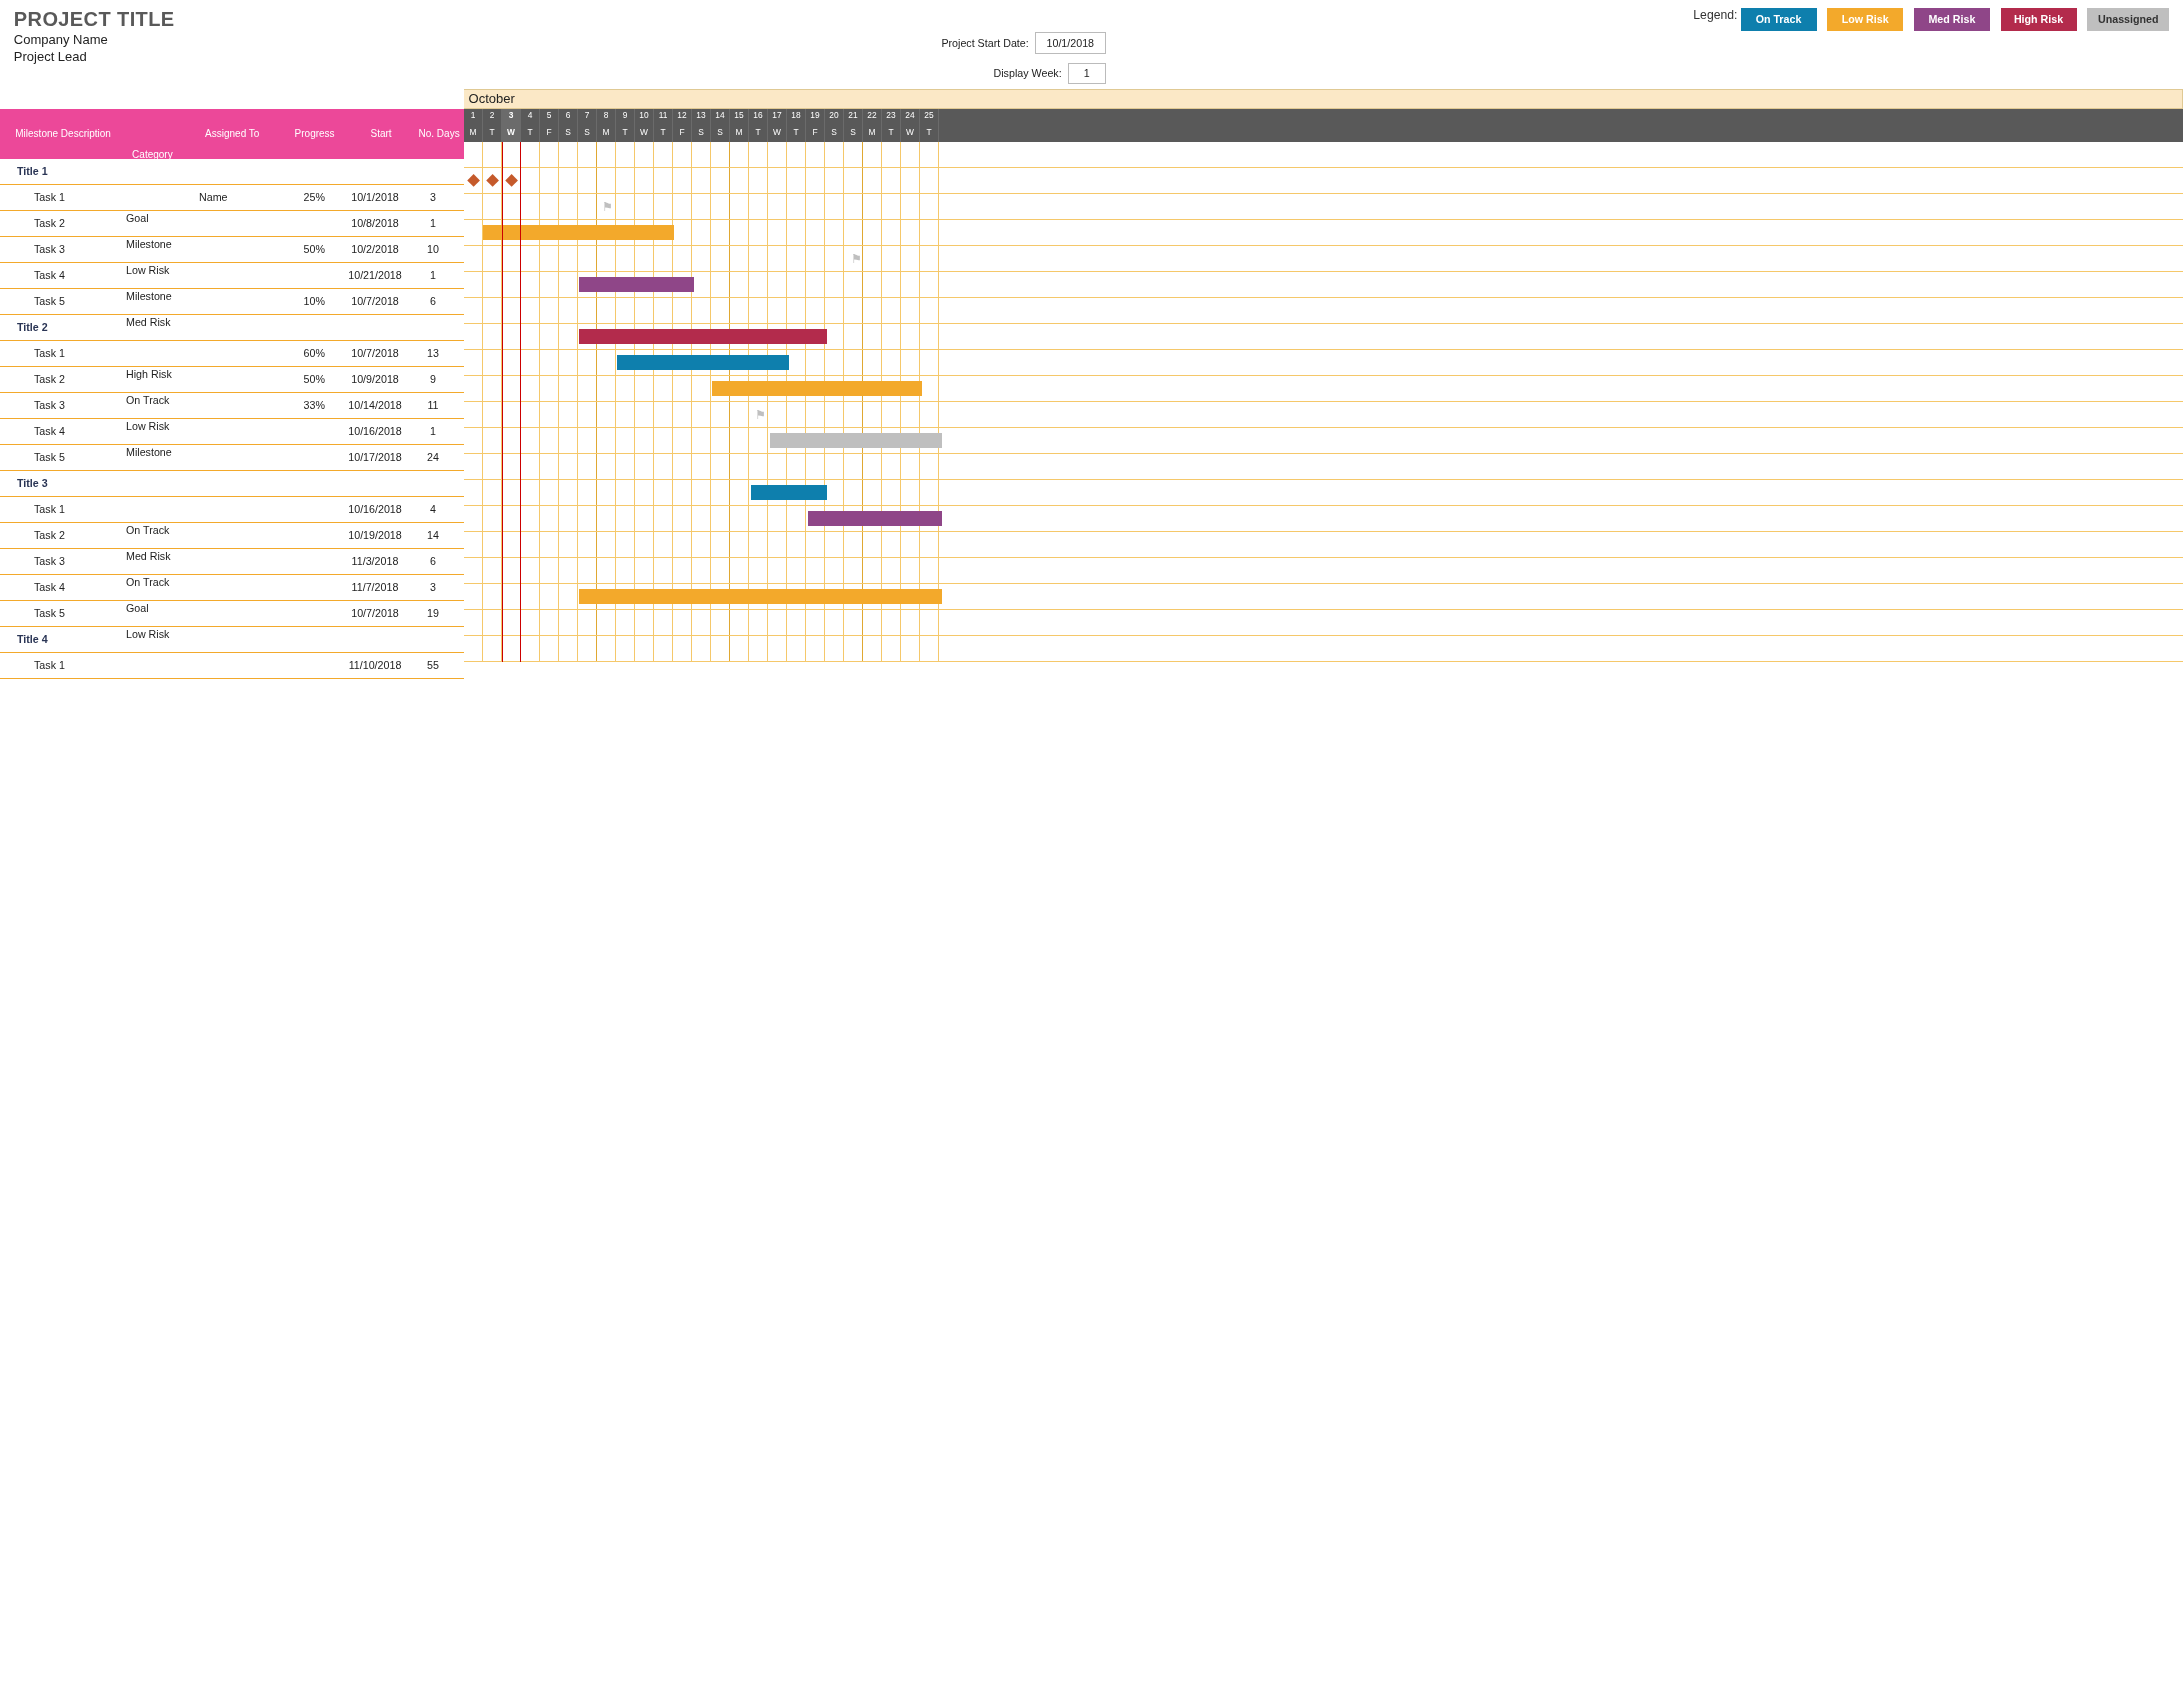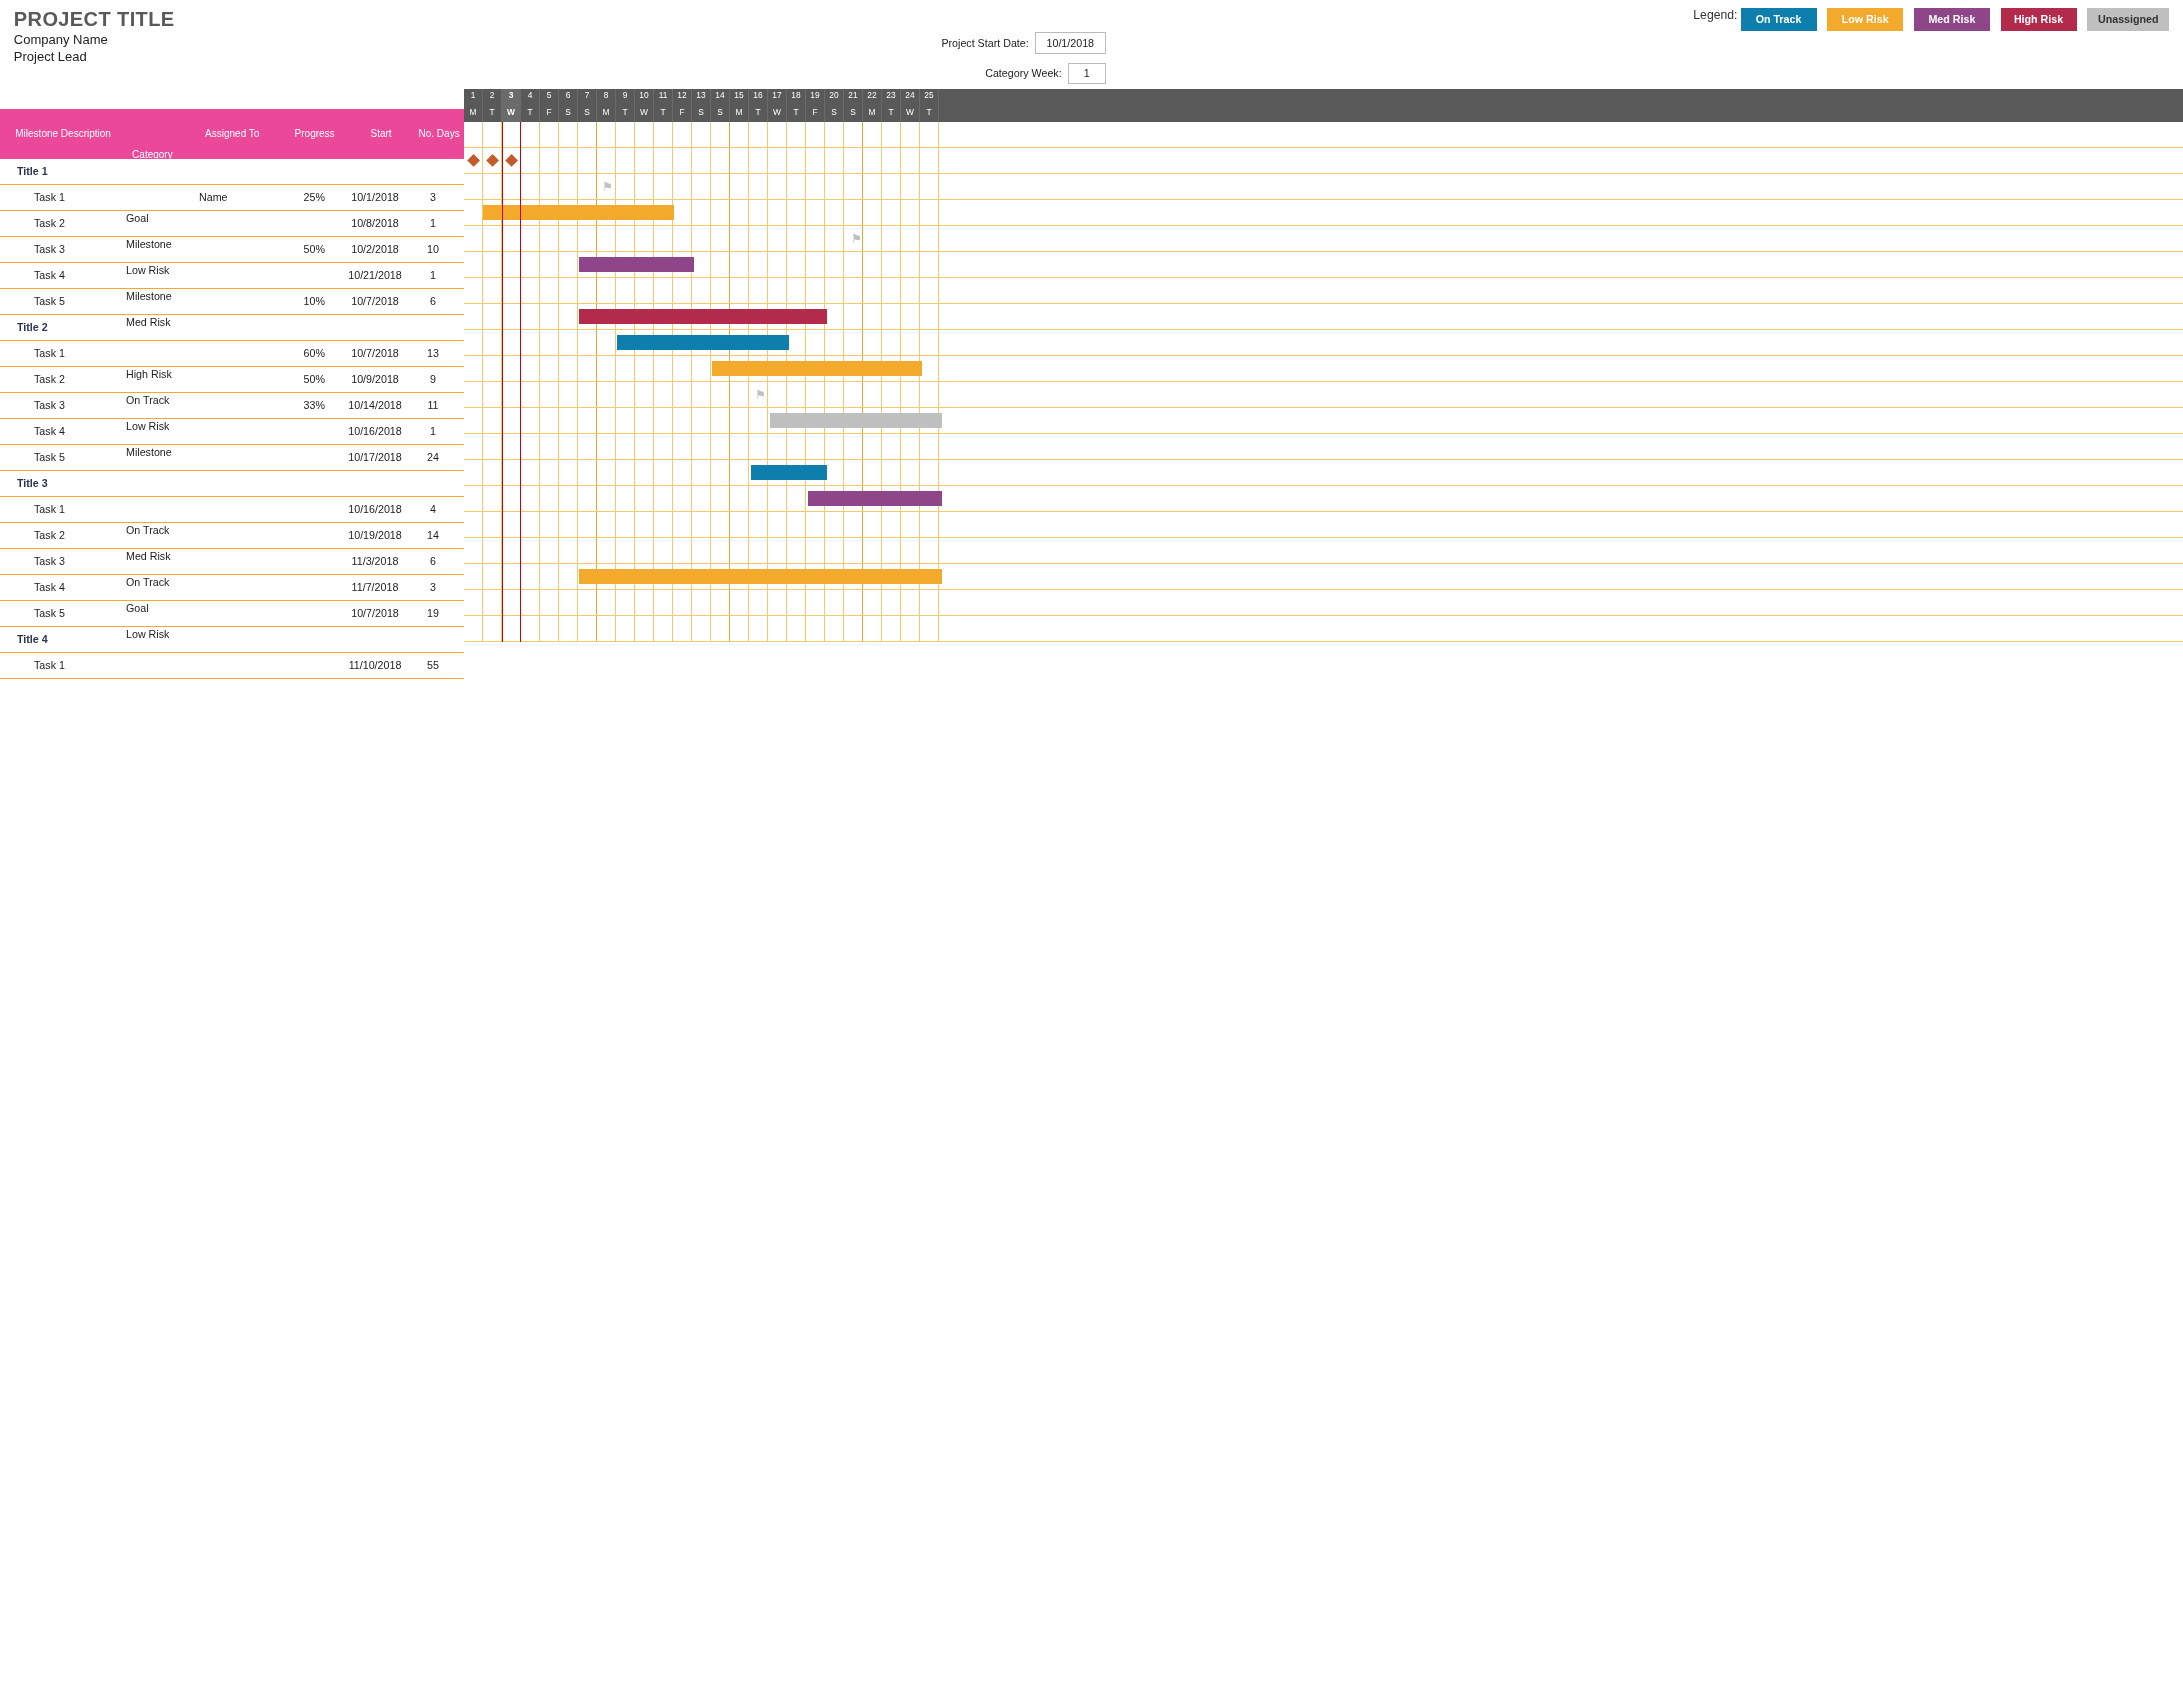--- a/index.html
+++ b/index.html
@@ -240,21 +240,21 @@
     <div class="meta-left">
       <div>Company Name</div>
       <div>Project Lead</div>
     </div>
     <div class="meta-center">
       <div class="meta-field">
         <label>Project Start Date:</label>
         <div class="val">10/1/2018</div>
       </div>
       <div class="meta-field">
-        <label>Category Week:</label>
+        <label>Display Week:</label>
         <div class="val" style="min-width:38px">1</div>
       </div>
     </div>
     <div style="width:0.8px"></div>
   </div>
 
   <div class="main">
     <div class="left-panel">
       <div class="left-top-spacer"></div>
       <div class="left-columns-header">
@@ -445,20 +445,21 @@
             <div class="lcol lcol-progress">
               <div class="progress-cell"></div>
             </div>
             <div class="lcol lcol-start">11/10/2018</div>
             <div class="lcol lcol-days">55</div>
           </div>
         </div>
     </div>
 
     <div class="right-panel">
+      <div class="month-bar">October</div>
       <div class="cal-header">
         <div class="cal-daynums" id="cal-daynums">
             <div class="cal-col">1</div>
             <div class="cal-col">2</div>
             <div class="cal-col today">3</div>
             <div class="cal-col">4</div>
             <div class="cal-col">5</div>
             <div class="cal-col">6</div>
             <div class="cal-col">7</div>
             <div class="cal-col">8</div>

